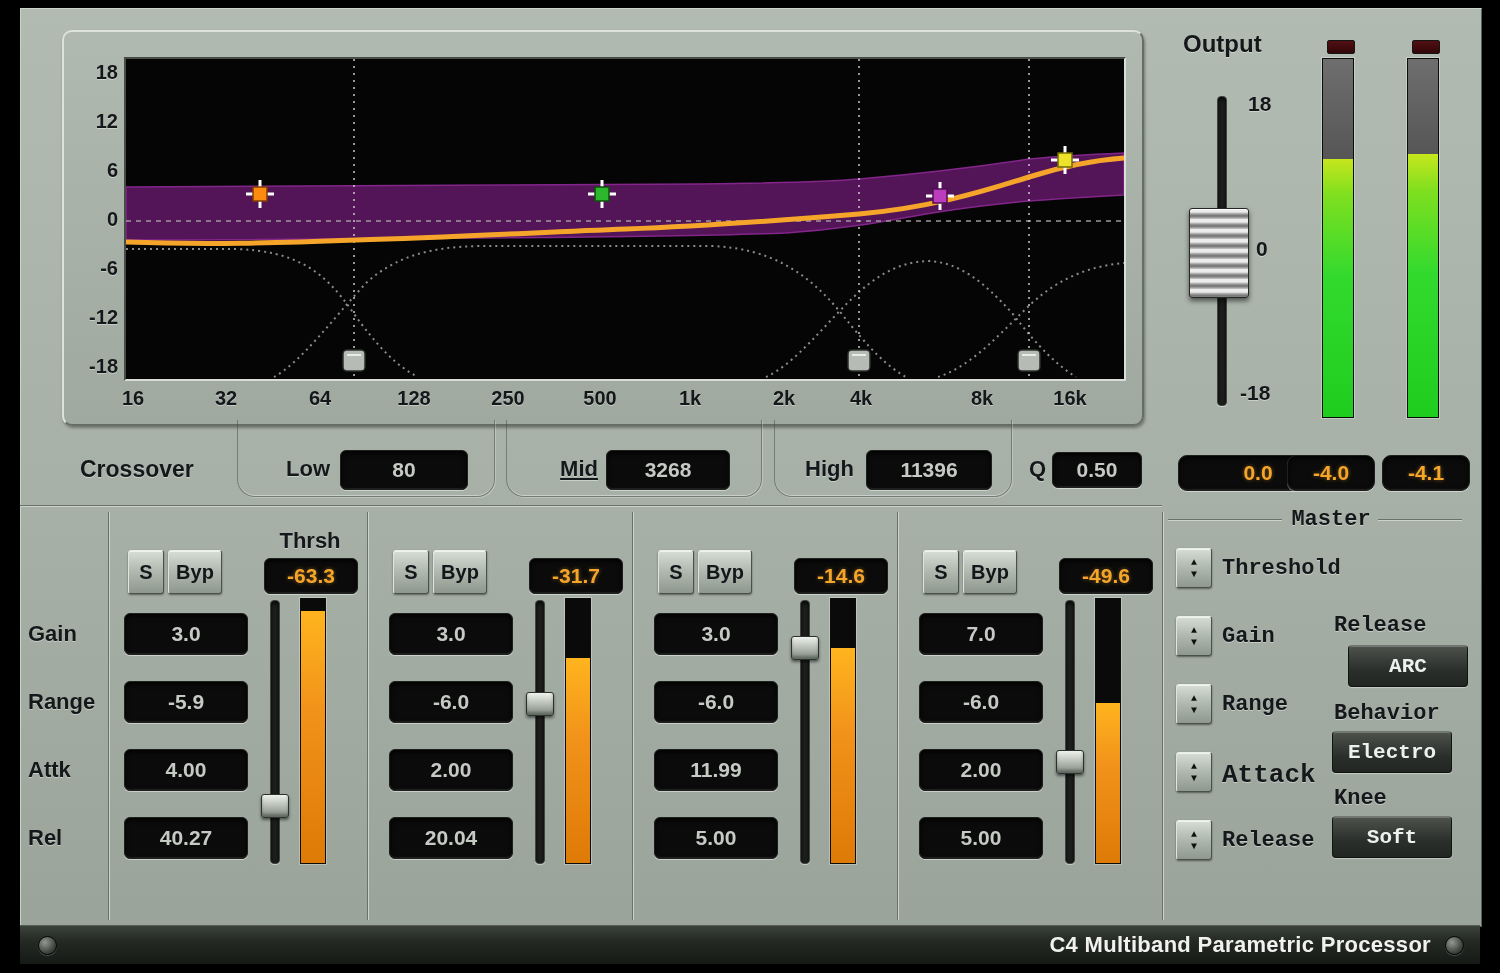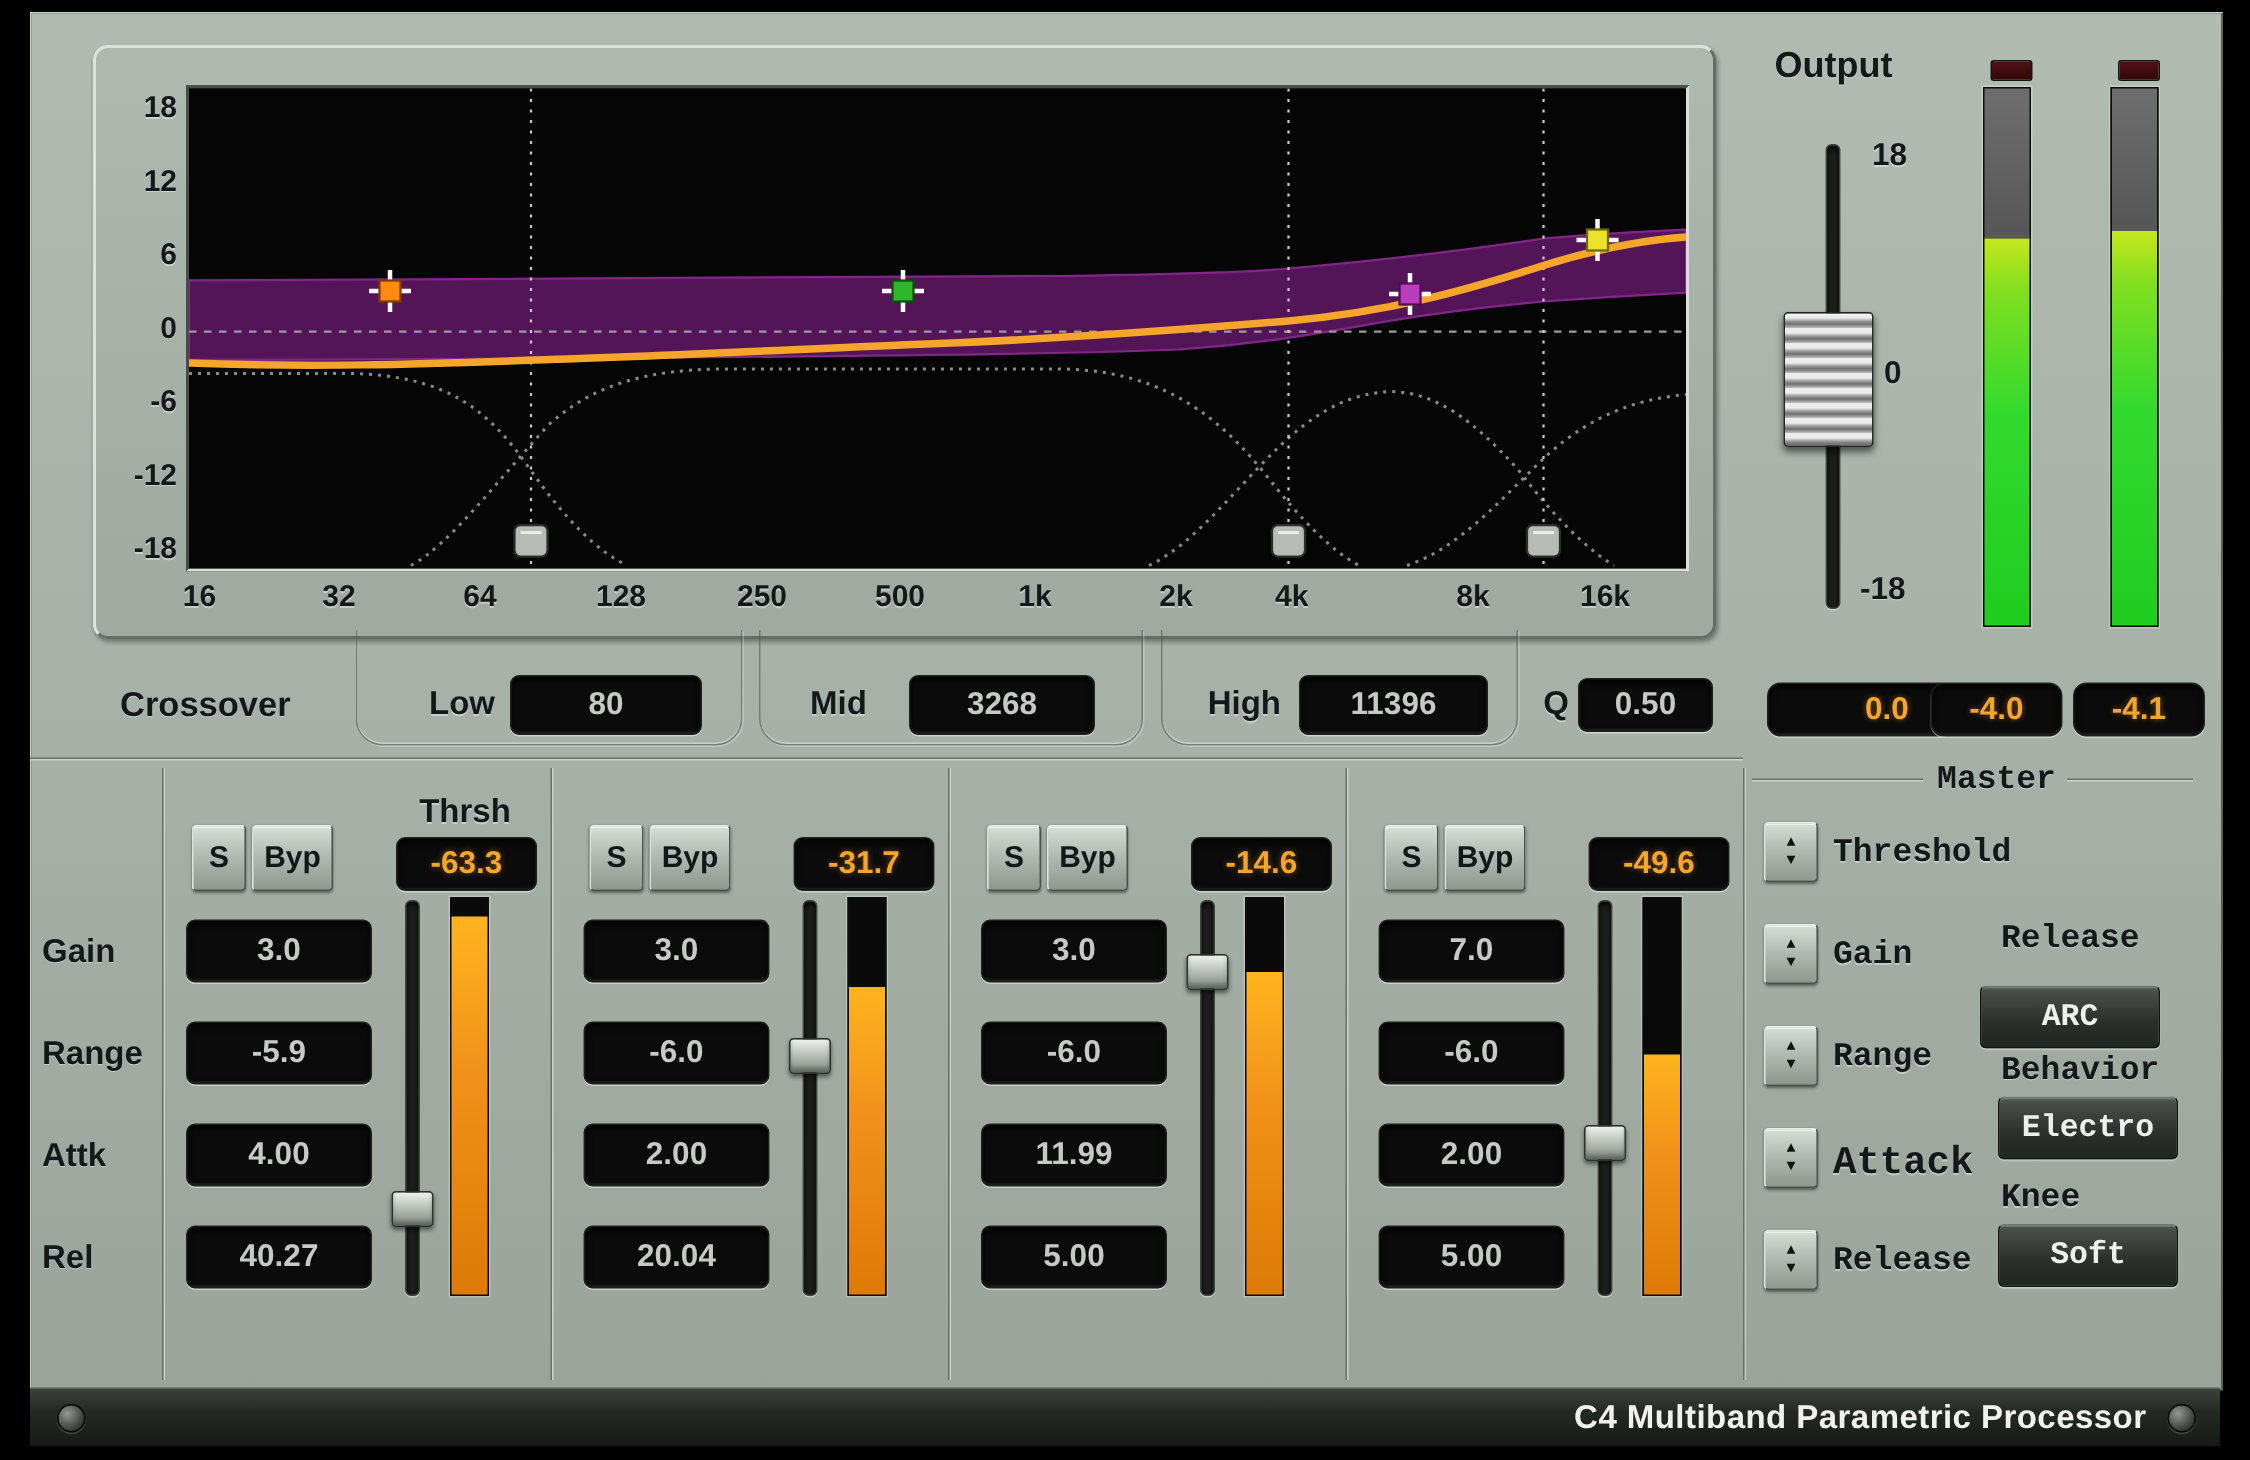--- a/index.html
+++ b/index.html
@@ -142,21 +142,21 @@
 
   <div class="abs tab-outline" style="left:237px;top:420px;width:256px;height:76px;"></div>
   <div class="abs tab-outline" style="left:506px;top:420px;width:254px;height:76px;"></div>
   <div class="abs tab-outline" style="left:774px;top:420px;width:236px;height:76px;"></div>
 
   <div class="abs lbl" style="left:80px;top:456px;width:160px;font-size:23px;">Crossover</div>
 
   <div class="abs lbl" style="left:272px;top:456px;width:58px;text-align:right;font-size:22px;">Low</div>
   <div class="abs readout gray-text" style="left:340px;top:450px;width:126px;height:38px;font-size:21px;">80</div>
 
-  <div class="abs lbl" style="left:540px;top:456px;width:58px;text-align:left;font-size:22px;">Mid</div>
+  <div class="abs lbl" style="left:540px;top:456px;width:58px;text-align:right;font-size:22px;text-decoration:underline;">Mid</div>
   <div class="abs readout gray-text" style="left:606px;top:450px;width:122px;height:38px;font-size:21px;">3268</div>
 
   <div class="abs lbl" style="left:792px;top:456px;width:62px;text-align:right;font-size:22px;">High</div>
   <div class="abs readout gray-text" style="left:866px;top:450px;width:124px;height:38px;font-size:21px;">11396</div>
 
   <div class="abs lbl" style="left:1022px;top:456px;width:24px;text-align:right;font-size:22px;">Q</div>
   <div class="abs readout gray-text" style="left:1052px;top:452px;width:88px;height:34px;font-size:21px;">0.50</div>
 
   <div class="abs groove-h" style="left:20px;top:505px;width:1142px;"></div>
   <div class="abs groove-v" style="left:108px;top:512px;height:408px;"></div>
@@ -288,21 +288,21 @@
     </div>
     <div class="abs lbl" style="left:56px;top:255px;width:110px;font-size:26px;">Attack</div>
 
     <div class="abs btn stepper" style="left:10px;top:315px;width:34px;height:38px;">
       <span>▲</span>
       <span>▼</span>
     </div>
     <div class="abs lbl" style="left:56px;top:323px;width:110px;font-size:22px;">Release</div>
 
     <div class="abs lbl" style="left:168px;top:108px;width:120px;font-size:22px;">Release</div>
-    <div class="abs darkbtn" style="left:154px;top:140px;width:118px;height:40px;font-size:21px;margin-top:12px;">ARC</div>
+    <div class="abs darkbtn" style="left:182px;top:140px;width:118px;height:40px;font-size:21px;">ARC</div>
 
     <div class="abs lbl" style="left:168px;top:196px;width:120px;font-size:22px;">Behavior</div>
     <div class="abs darkbtn" style="left:166px;top:226px;width:118px;height:40px;font-size:21px;">Electro</div>
 
     <div class="abs lbl" style="left:168px;top:281px;width:120px;font-size:22px;">Knee</div>
     <div class="abs darkbtn" style="left:166px;top:311px;width:118px;height:40px;font-size:21px;">Soft</div>
   </div>
 
   <div class="abs titlebar" style="left:20px;top:925px;width:1460px;height:38px;">
     <div class="screw" style="margin-left:18px;"></div>

